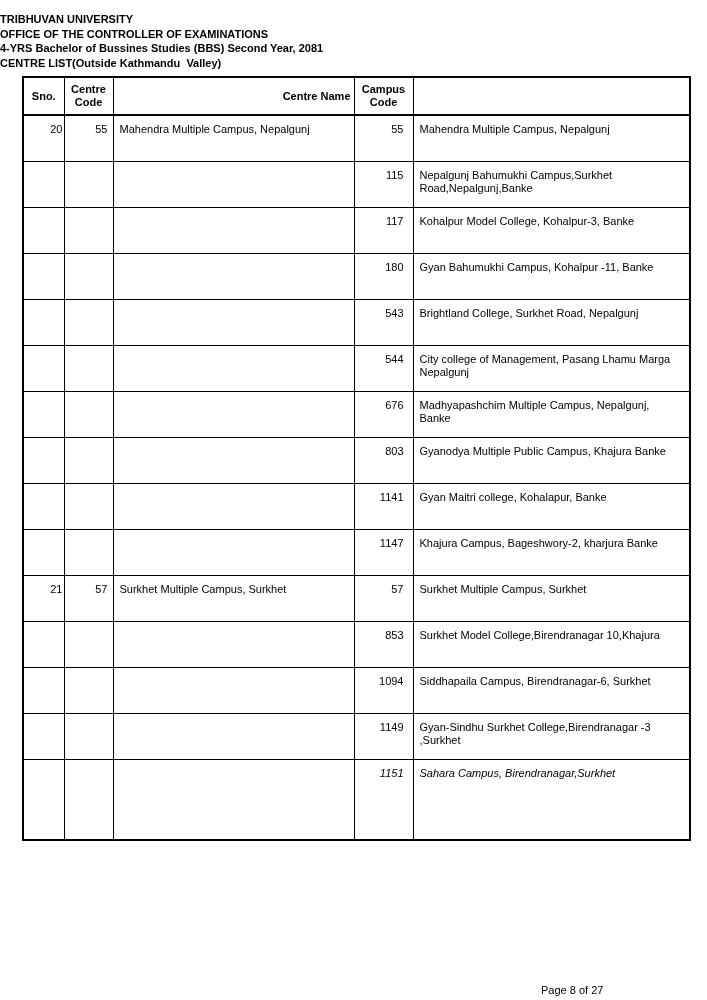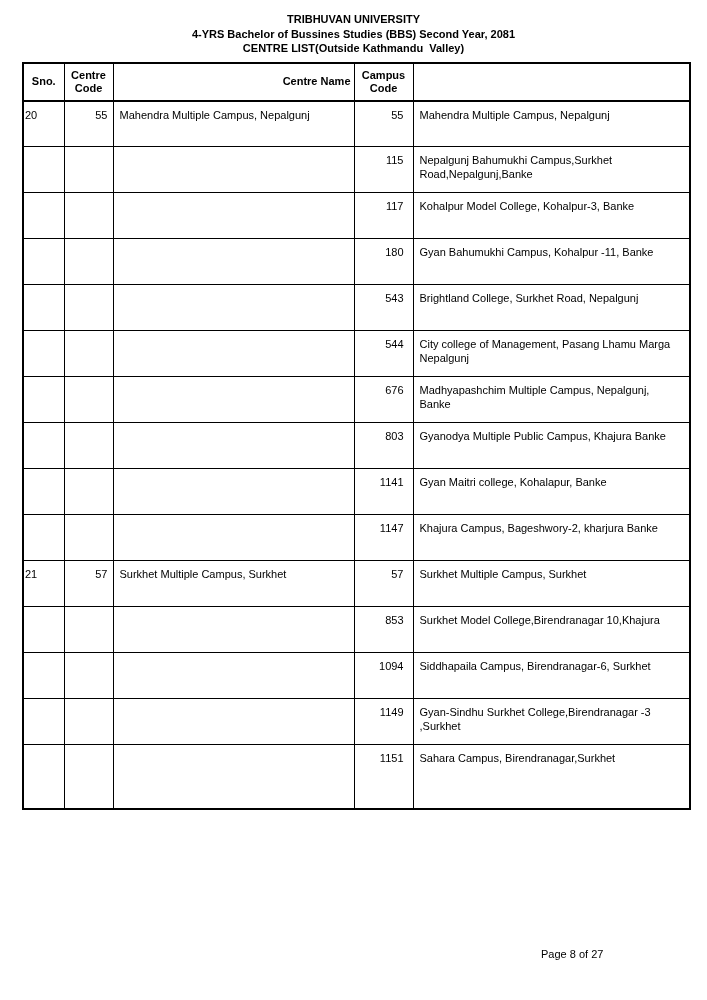--- a/index.html
+++ b/index.html
@@ -7,21 +7,21 @@
     position: relative;
     width: 707px;
     height: 1000px;
     background: #ffffff;
     font-family: "Liberation Sans", sans-serif;
     color: #000;
     overflow: hidden;
   }
   .doc-header {
     margin-top: 12px;
-    text-align: center;
+    text-align: left;
   }
   .doc-header div {
     font-size: 11px;
     font-weight: bold;
     line-height: 14.5px;
     white-space: pre-wrap;
   }
   table.centre-table {
     margin-left: 22px;
     margin-top: 6px;
@@ -49,40 +49,41 @@
   .centre-table td {
     border: 1px solid #000;
     font-size: 11px;
     height: 46px;
     vertical-align: top;
     padding-top: 7px;
     line-height: 13.5px;
     box-sizing: border-box;
     word-wrap: break-word;
   }
-  .centre-table tbody tr:last-child td { height: 64px; }
-  .c-sno   { text-align: left; }
+  .centre-table tbody tr:last-child td { height: 81px; font-style: italic; }
+  .c-sno   { text-align: right; }
   td.c-ccode { text-align: right; padding-right: 5px; }
   td.c-cname { text-align: left; padding-left: 6px; padding-right: 10px; }
   td.c-pcode { text-align: right; padding-right: 9px; }
   td.c-pname { text-align: left; padding-left: 6px; padding-right: 12px; }
   .page-footer {
     position: absolute;
     left: 541px;
-    top: 948px;
+    top: 984px;
     font-size: 11px;
   }
 </style>
 </head>
 <body>
 
 <div class="page">
 
   <div class="doc-header">
     <div>TRIBHUVAN UNIVERSITY</div>
+    <div>OFFICE OF THE CONTROLLER OF EXAMINATIONS</div>
     <div>4-YRS Bachelor of Bussines Studies (BBS) Second Year, 2081</div>
     <div>CENTRE LIST(Outside Kathmandu  Valley)</div>
   </div>
 
   <table class="centre-table">
     <colgroup>
       <col style="width:41px">
       <col style="width:49px">
       <col style="width:241px">
       <col style="width:59px">

